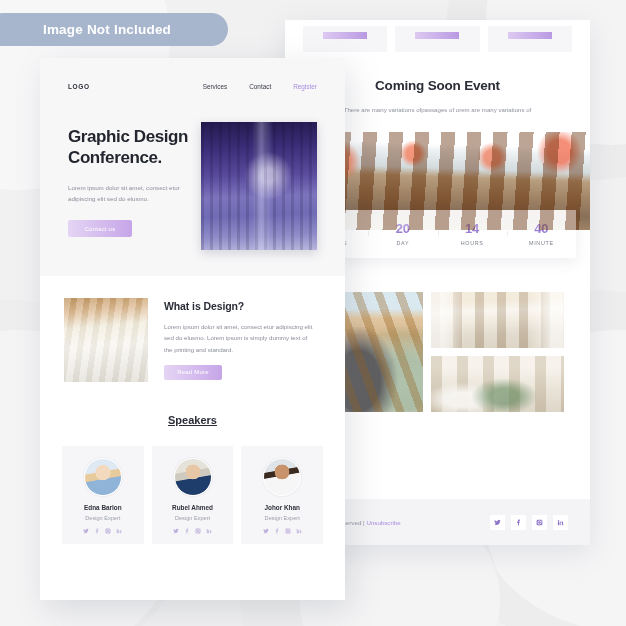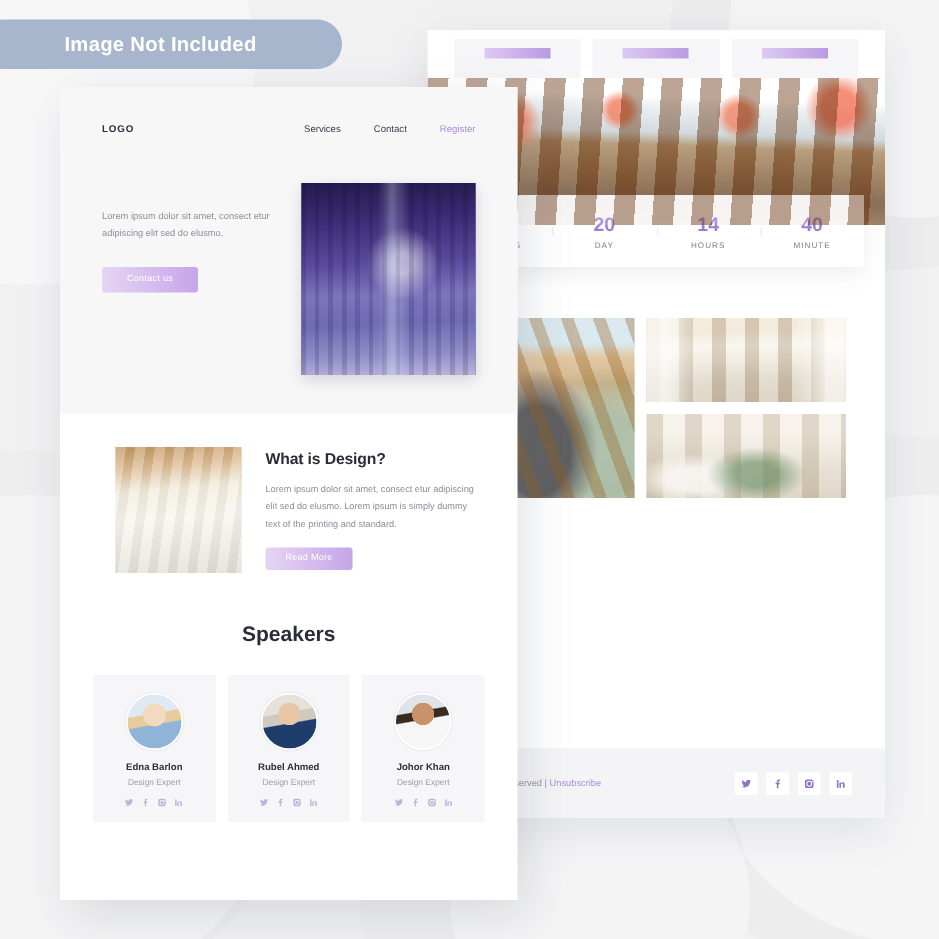--- a/index.html
+++ b/index.html
@@ -152,30 +152,30 @@
   .img-lobby::after {
     content:""; position:absolute; inset:0;
     background:
       radial-gradient(ellipse at 55% 72%, rgba(70,120,70,.6) 0 14%, rgba(0,0,0,0) 32%),
       radial-gradient(ellipse at 24% 78%, rgba(255,255,255,.9) 0 12%, rgba(0,0,0,0) 28%),
       repeating-linear-gradient(90deg, rgba(185,170,145,.42) 0 11px, rgba(255,255,255,.3) 11px 26px);
     opacity:.82;
   }
 
   
-  .f-about { display: flex; gap: 16px; padding: 22px 28px 22px 37px; }
+  .f-about { display: flex; gap: 16px; padding: 22px 28px 22px 24px; }
   .f-about-photo { width: 84px; height: 84px; flex: 0 0 84px; }
   .f-about-right { padding-top: 2px; }
   .f-h2 { font-size: 10.5px; font-weight: bold; color: #2a2d38; letter-spacing: -.1px; }
   .f-about-text { margin-top: 9px; font-size: 6.1px; line-height: 1.85; color: #8b8e9b; }
   #readmore-btn { margin-top: 10px; width: 58px; height: 15px; }
 
   
   .f-speakers { padding: 10px 22px 30px 22px; }
-  .f-speakers h2 { text-align: center; font-size: 14px; font-weight: bold; color: #2a2d38; }
+  .f-speakers h2 { text-align: center; font-size: 11px; font-weight: bold; color: #2a2d38; text-decoration: underline; }
   .f-speaker-row { display: flex; gap: 8px; margin-top: 20px; }
   .speaker-card {
     flex: 1; background: #f6f6f8; padding: 12px 4px 10px 4px;
     display: flex; flex-direction: column; align-items: center;
   }
   .avatar {
     width: 38px; height: 38px; border-radius: 50%;
     border: 1.5px solid #ffffff; box-shadow: 0 0 0 1px #ededf1;
     background-size: cover; background-position: center;
   }
@@ -259,20 +259,24 @@
           <i></i>
         </div>
       <div class="b-topcard">
           <i></i>
         </div>
       <div class="b-topcard">
           <i></i>
         </div>
     </div>
 
+    <div class="b-coming">
+      <div class="b-h1">Coming Soon Event</div>
+      <p>There are many variations ofpassages of orem are many variations of</p>
+    </div>
 
     <div class="b-banner photo img-tables">
       <div class="b-count">
         <div class="cd-cell">
           <div class="cd-num">12</div>
           <div class="cd-lab">MONTHS</div>
         </div>
         <div class="cd-cell">
           <div class="cd-num">20</div>
           <div class="cd-lab">DAY</div>
@@ -332,20 +336,21 @@
         <div class="f-logo">LOGO</div>
         <div class="f-nav-links">
           <span>Services</span>
           <span>Contact</span>
           <span class="accent">Register</span>
         </div>
       </div>
 
       <div class="f-hero-body">
         <div class="f-hero-left">
+          <div class="f-title">Graphic Design Conference.</div>
           <div class="f-sub">Lorem ipsum dolor sit amet, consect etur adipiscing elit  sed do elusmo.</div>
           <button class="btn-pill" id="contact-btn">Contact us</button>
         </div>
         <div class="f-hero-photo photo img-conference"></div>
       </div>
     </div>
 
     <div class="f-about">
       <div class="f-about-photo photo img-banquet"></div>
       <div class="f-about-right">

